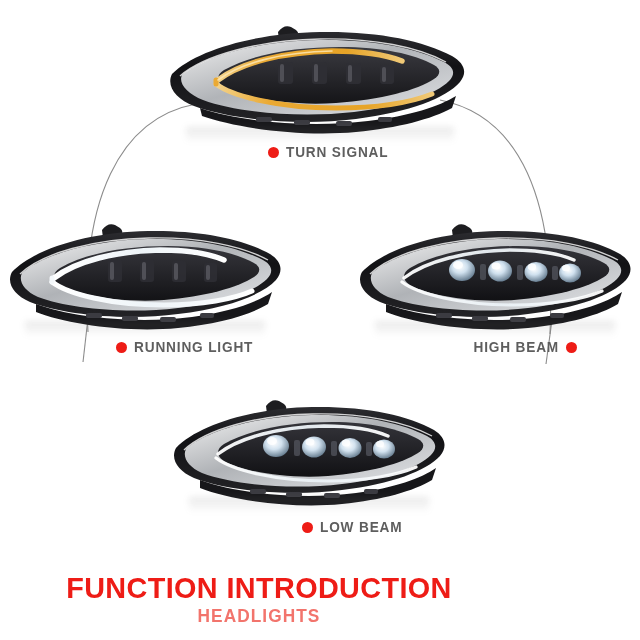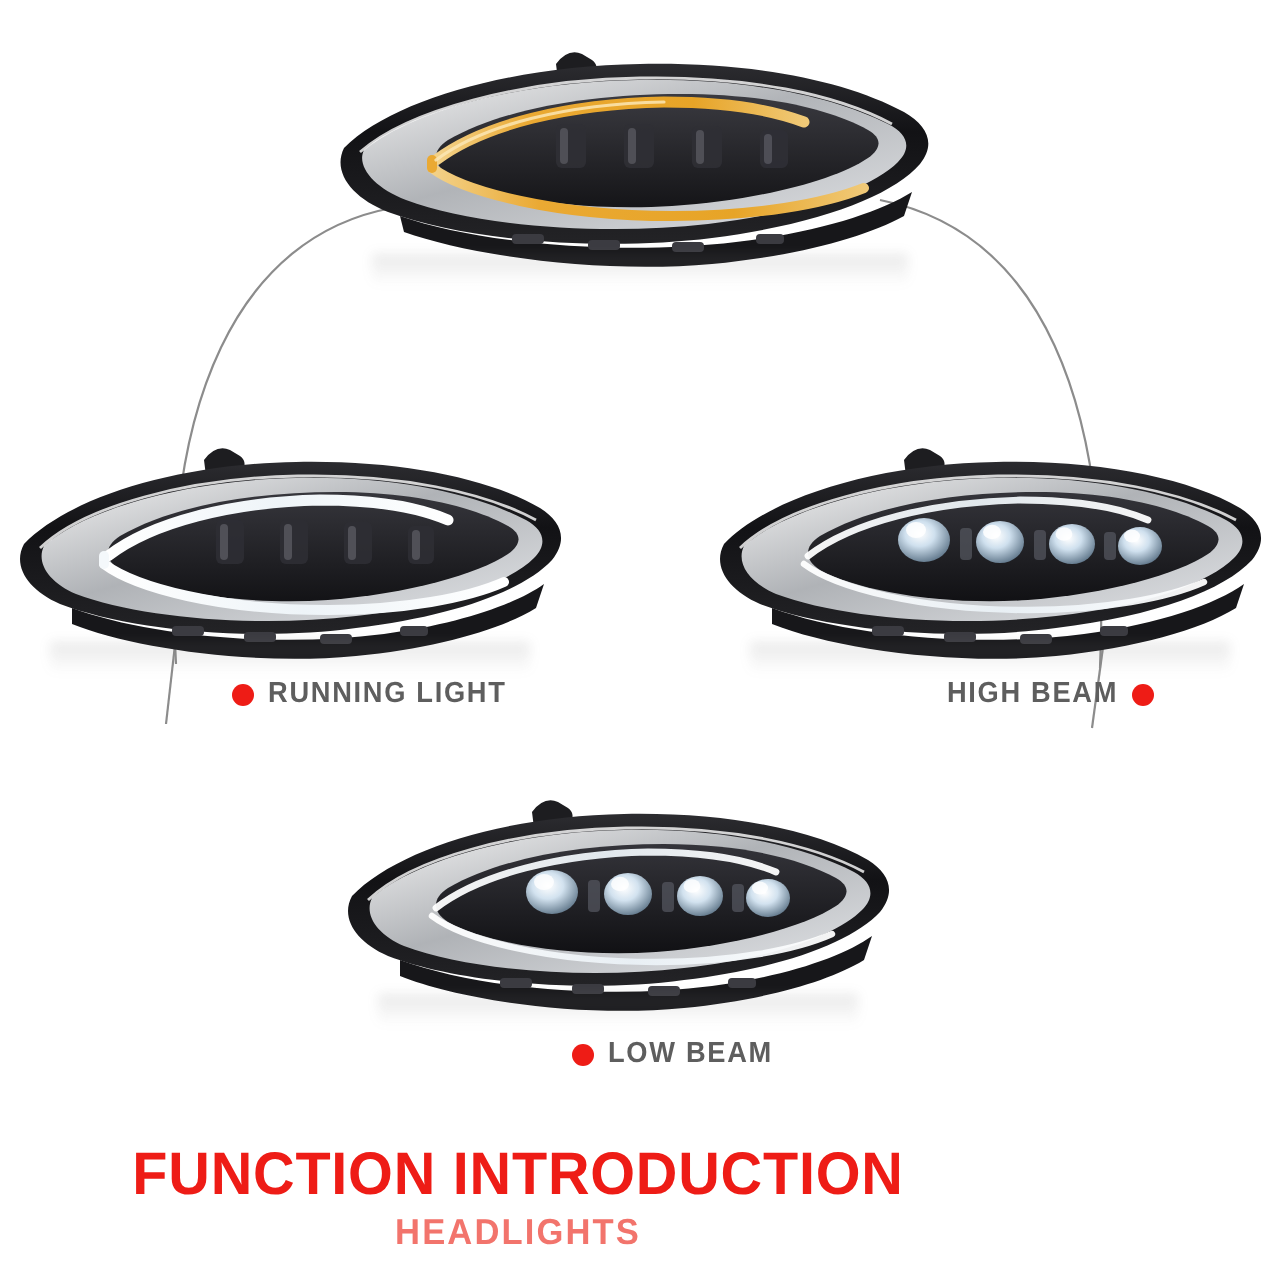--- a/index.html
+++ b/index.html
@@ -423,32 +423,36 @@
           <rect x="84" y="95" width="16" height="5" rx="2"></rect>
           <rect x="120" y="98" width="16" height="5" rx="2"></rect>
           <rect x="158" y="99" width="16" height="5" rx="2"></rect>
           <rect x="198" y="95" width="14" height="5" rx="2"></rect>
         </g>
       </svg>
       <div class="reflection"></div>
     </div>
   </div>
 
+  <div class="label" style="left:268px; top:144px;">
+    <span class="dot"></span>
+    <span class="txt">TURN SIGNAL</span>
+  </div>
 
   <div class="label" style="left:76px; top:339px;padding-left:40px;">
     <span class="dot"></span>
     <span class="txt">RUNNING LIGHT</span>
   </div>
 
   <div class="label right-dot" style="left:468px; top:339px;">
     <span class="dot"></span>
     <span class="txt">HIGH BEAM</span>
   </div>
 
-  <div class="label" style="left:250px; top:519px;padding-left:36px;">
+  <div class="label" style="left:266px; top:519px;padding-left:36px;">
     <span class="dot"></span>
     <span class="txt">LOW BEAM</span>
   </div>
 
   <div id="title-block">
     <div id="main-title">FUNCTION INTRODUCTION</div>
     <div id="sub-title">HEADLIGHTS</div>
   </div>
 
 </div>

